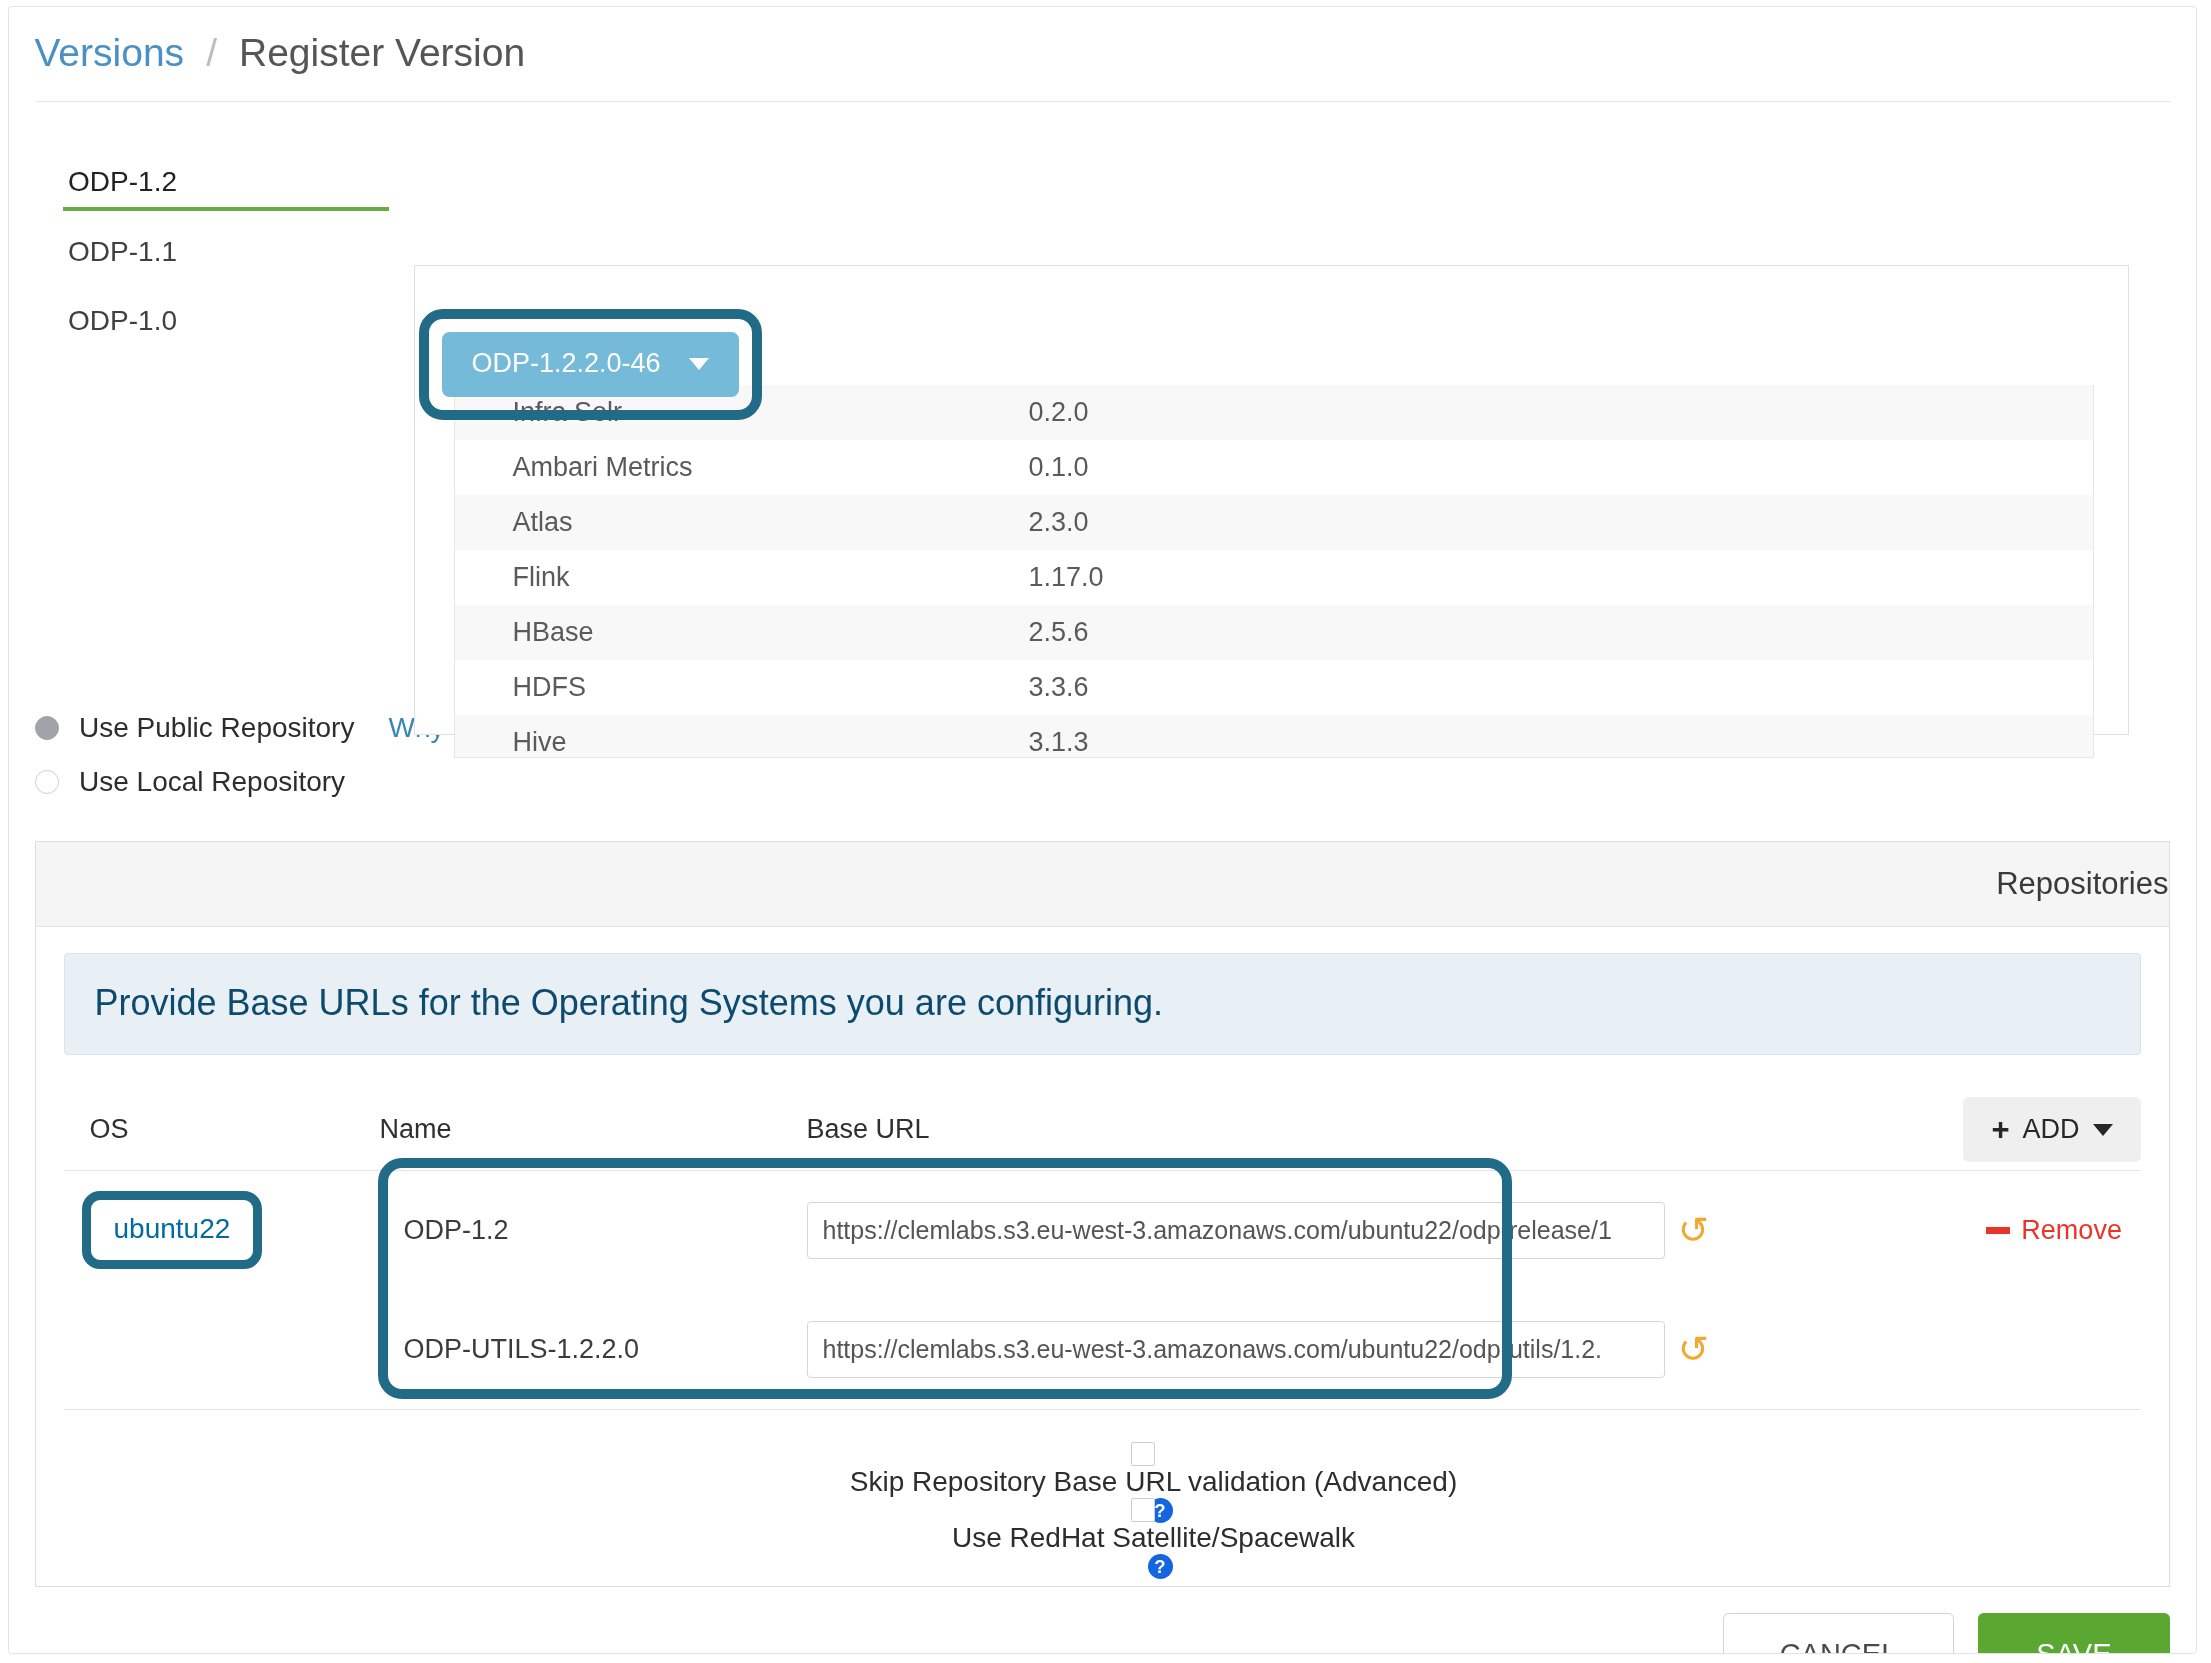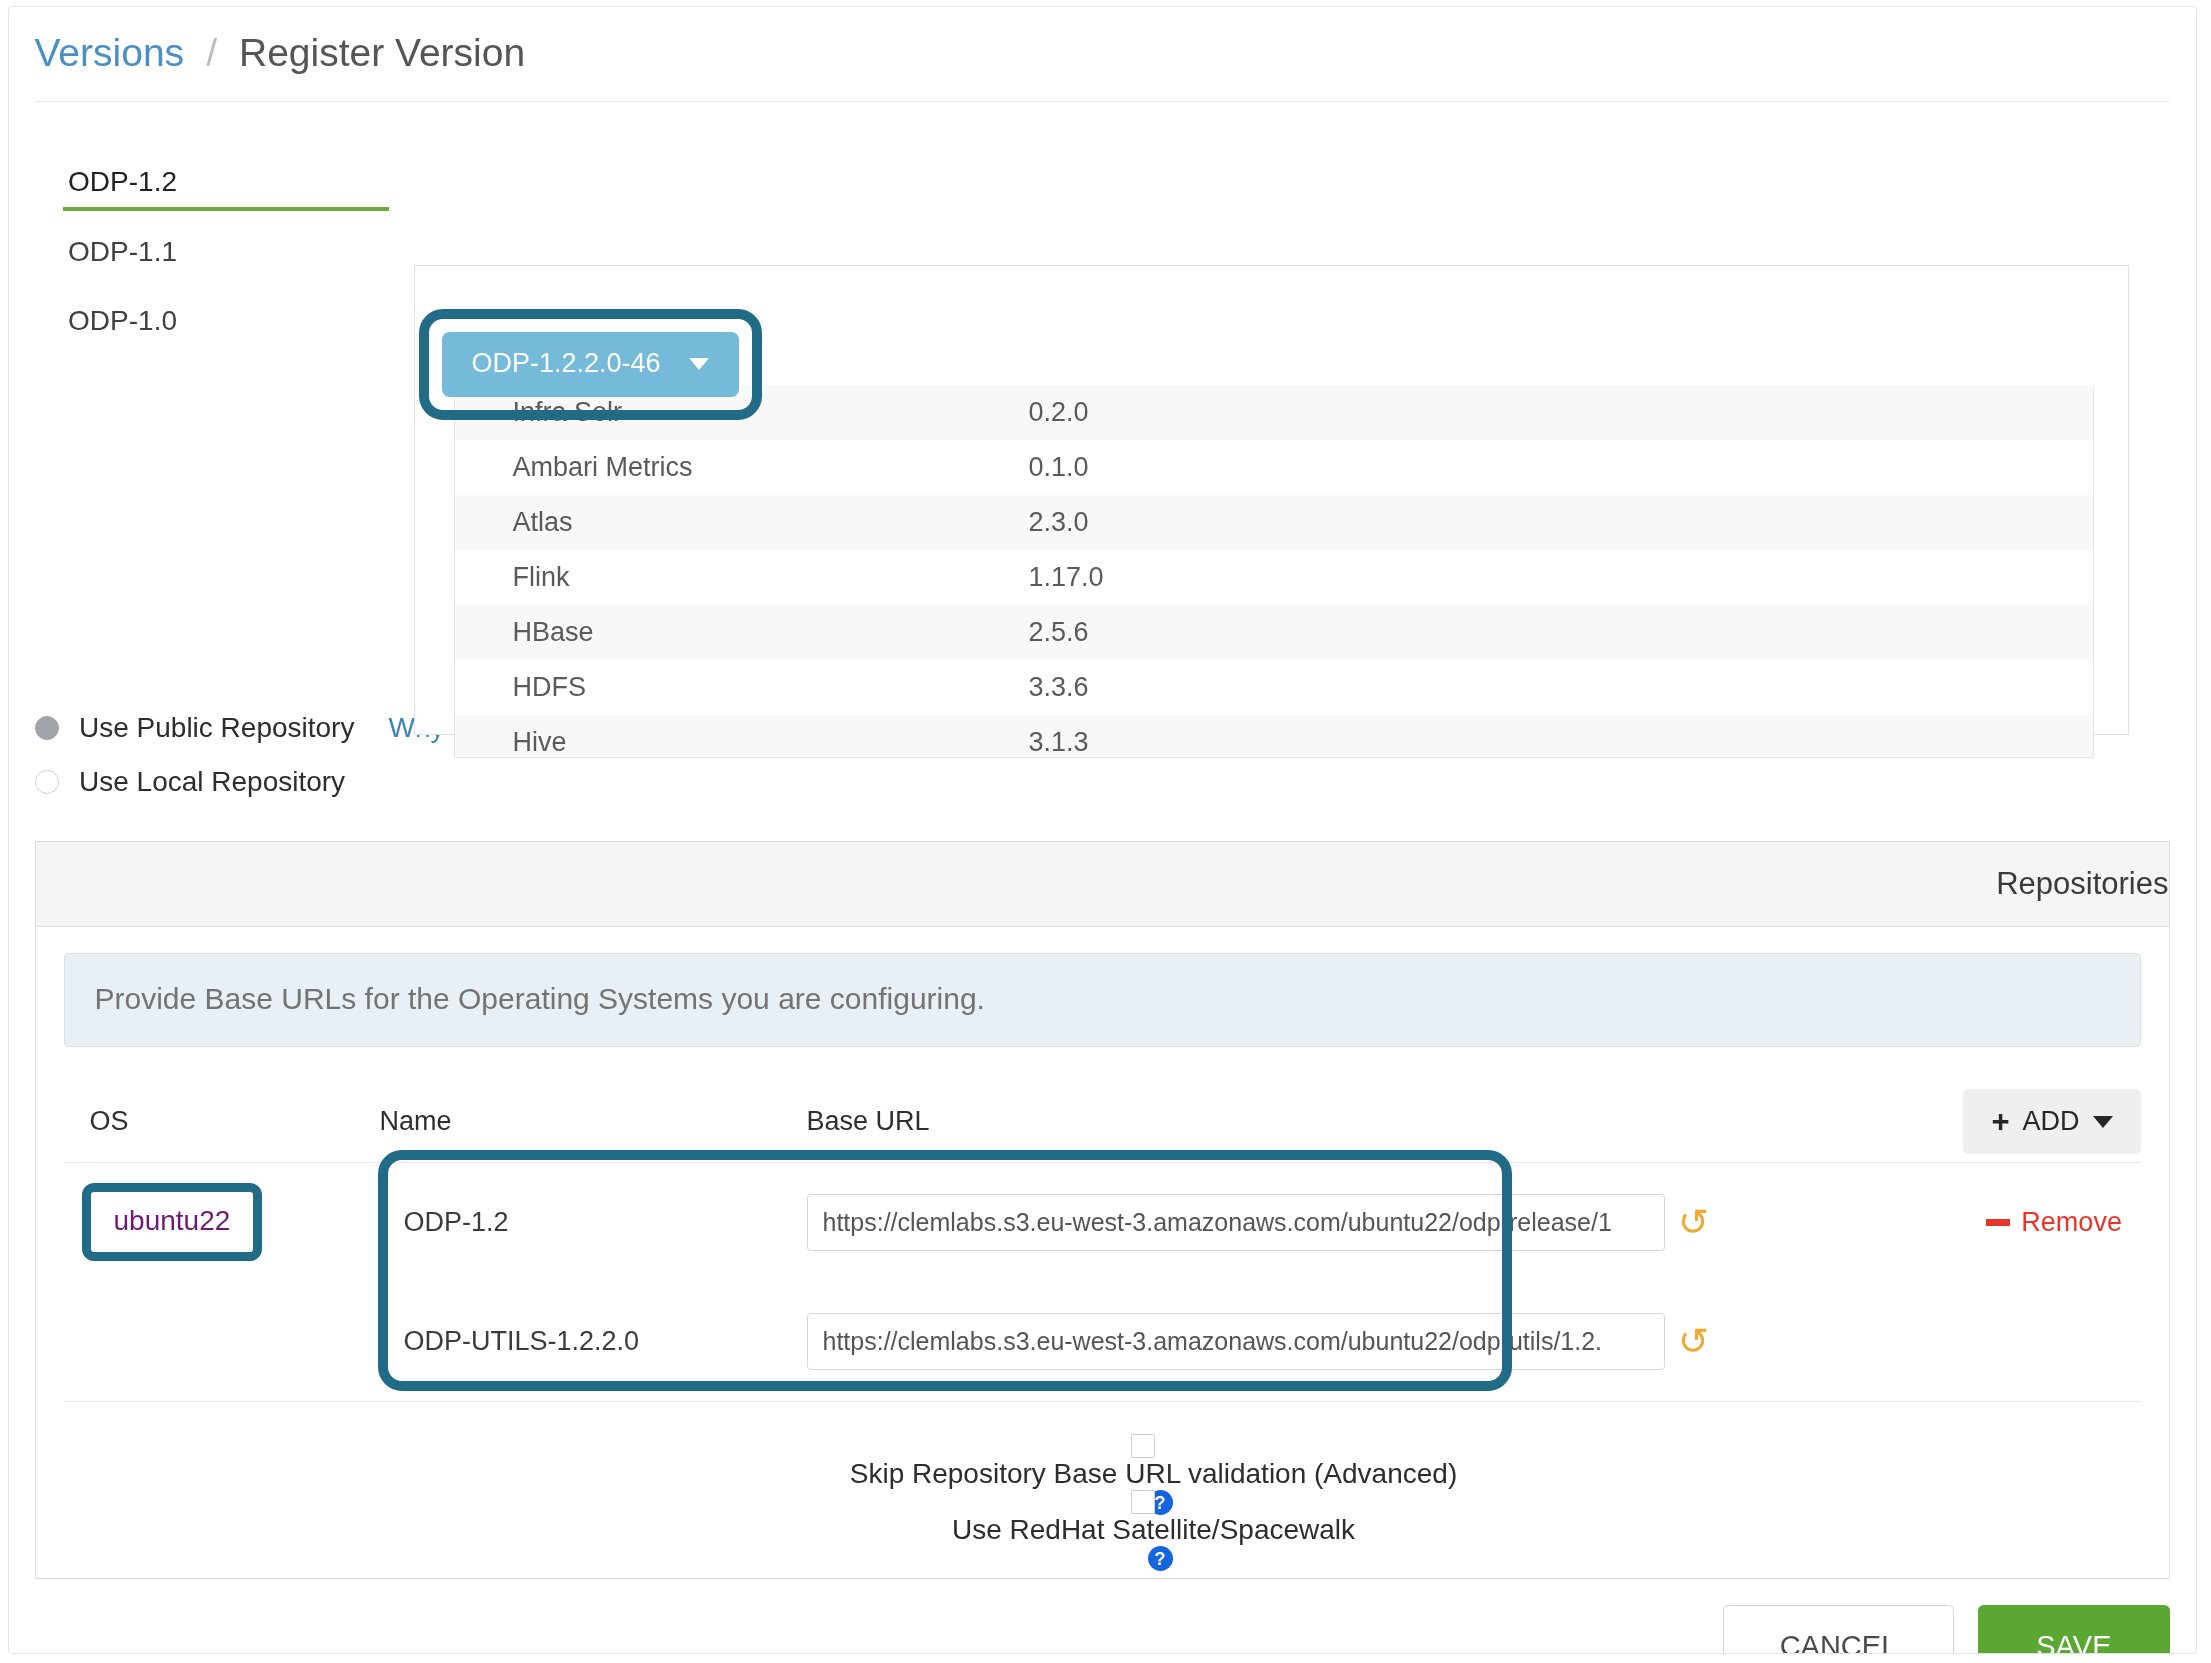--- a/index.html
+++ b/index.html
@@ -185,22 +185,22 @@
     color: #3a3a3a;
     padding: 24px 0 24px 28px;
     text-align: right;
   }
   .repos-body { padding: 26px 28px 32px 28px; }
 
   .info-bar {
     background: #e8eff5;
     border: 0.9px solid #dae3ec;
     border-radius: 3.7px;
-    font-size: 30px;
-    color: #737373;
+    font-size: 36px;
+    color: #0c4a6e;
     padding: 28px 0 30px 30px;
   }
 
   .repo-table { margin-top: 35px; position: relative; }
   .repo-header-row {
     display: flex;
     align-items: center;
     font-size: 27px;
     color: #2f2f2f;
     height: 80px;
@@ -239,23 +239,23 @@
   }
   .os-badge-holder {
     width: 316px; flex: none;
     display: flex; align-items: center;
     padding-left: 18.6px;
     box-sizing: border-box;
   }
   .os-badge {
     display: inline-block;
     font-size: 28px;
-    color: #701a75;
+    color: #0369a1;
     border: 9.3px solid #226b87;
-    border-radius: 12px;
+    border-radius: 18px;
     padding: 13px 22.4px 15px 22.4px;
     background: #fff;
     white-space: nowrap;
   }
   .repo-name {
     width: 427px; flex: none;
     font-size: 27px; color: #3b3b3b;
     padding-left: 24px; box-sizing: border-box;
   }
   .url-cell {

